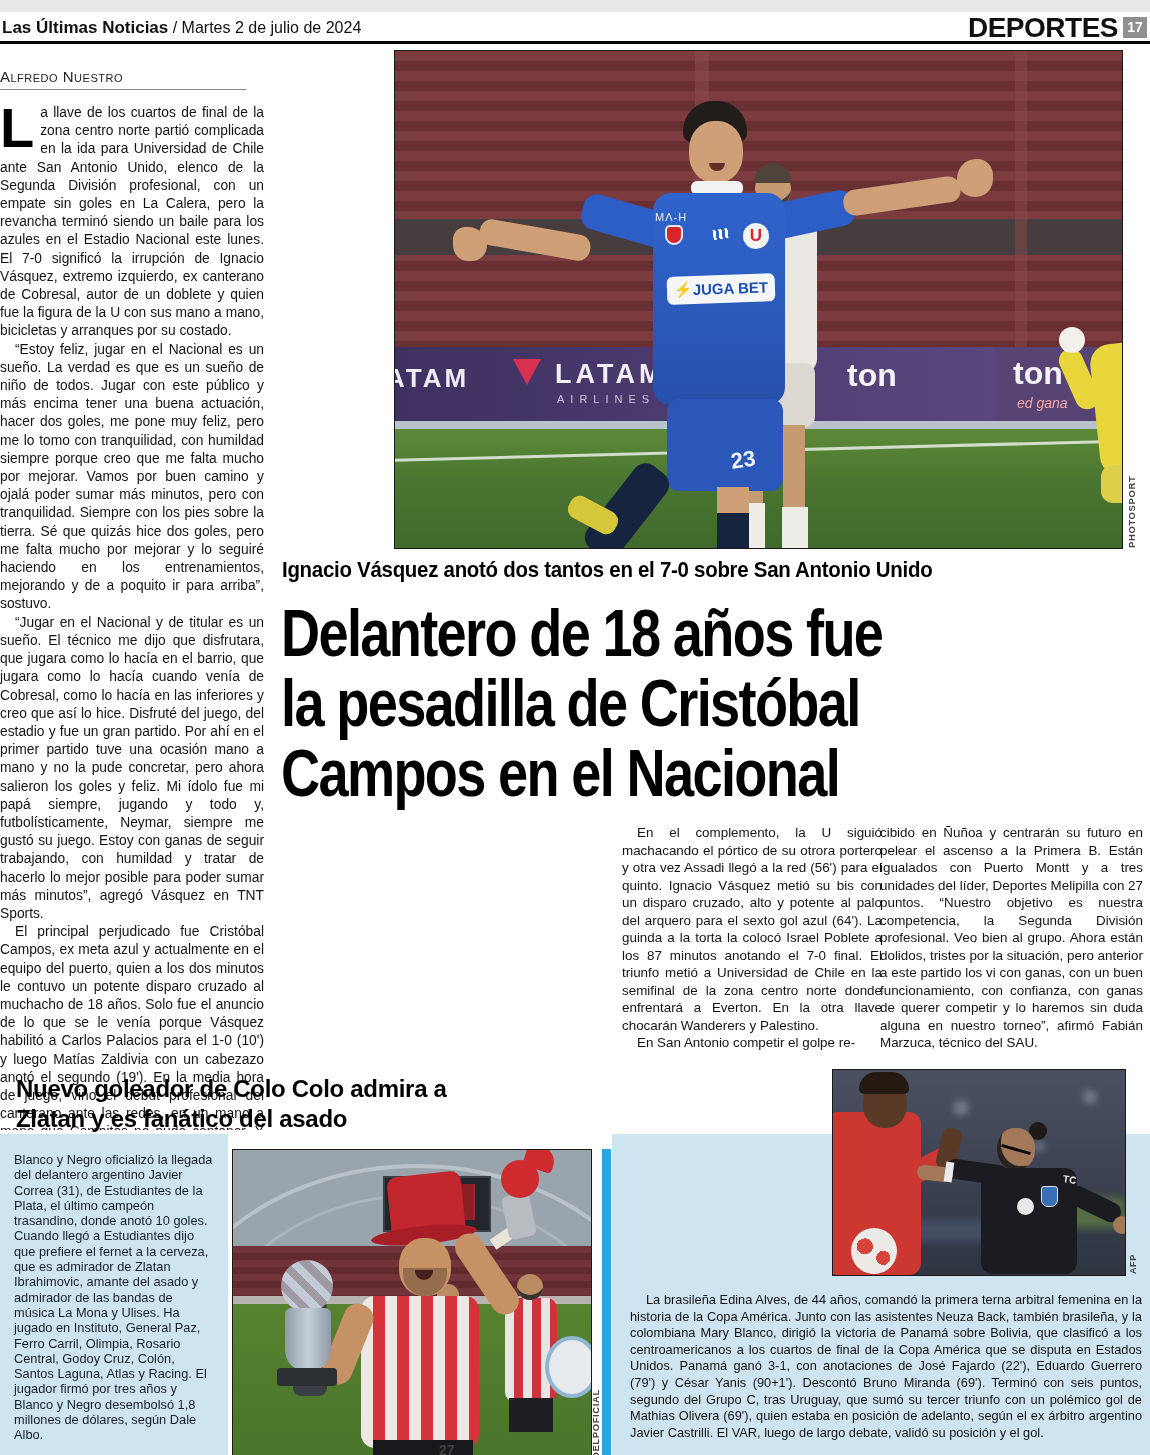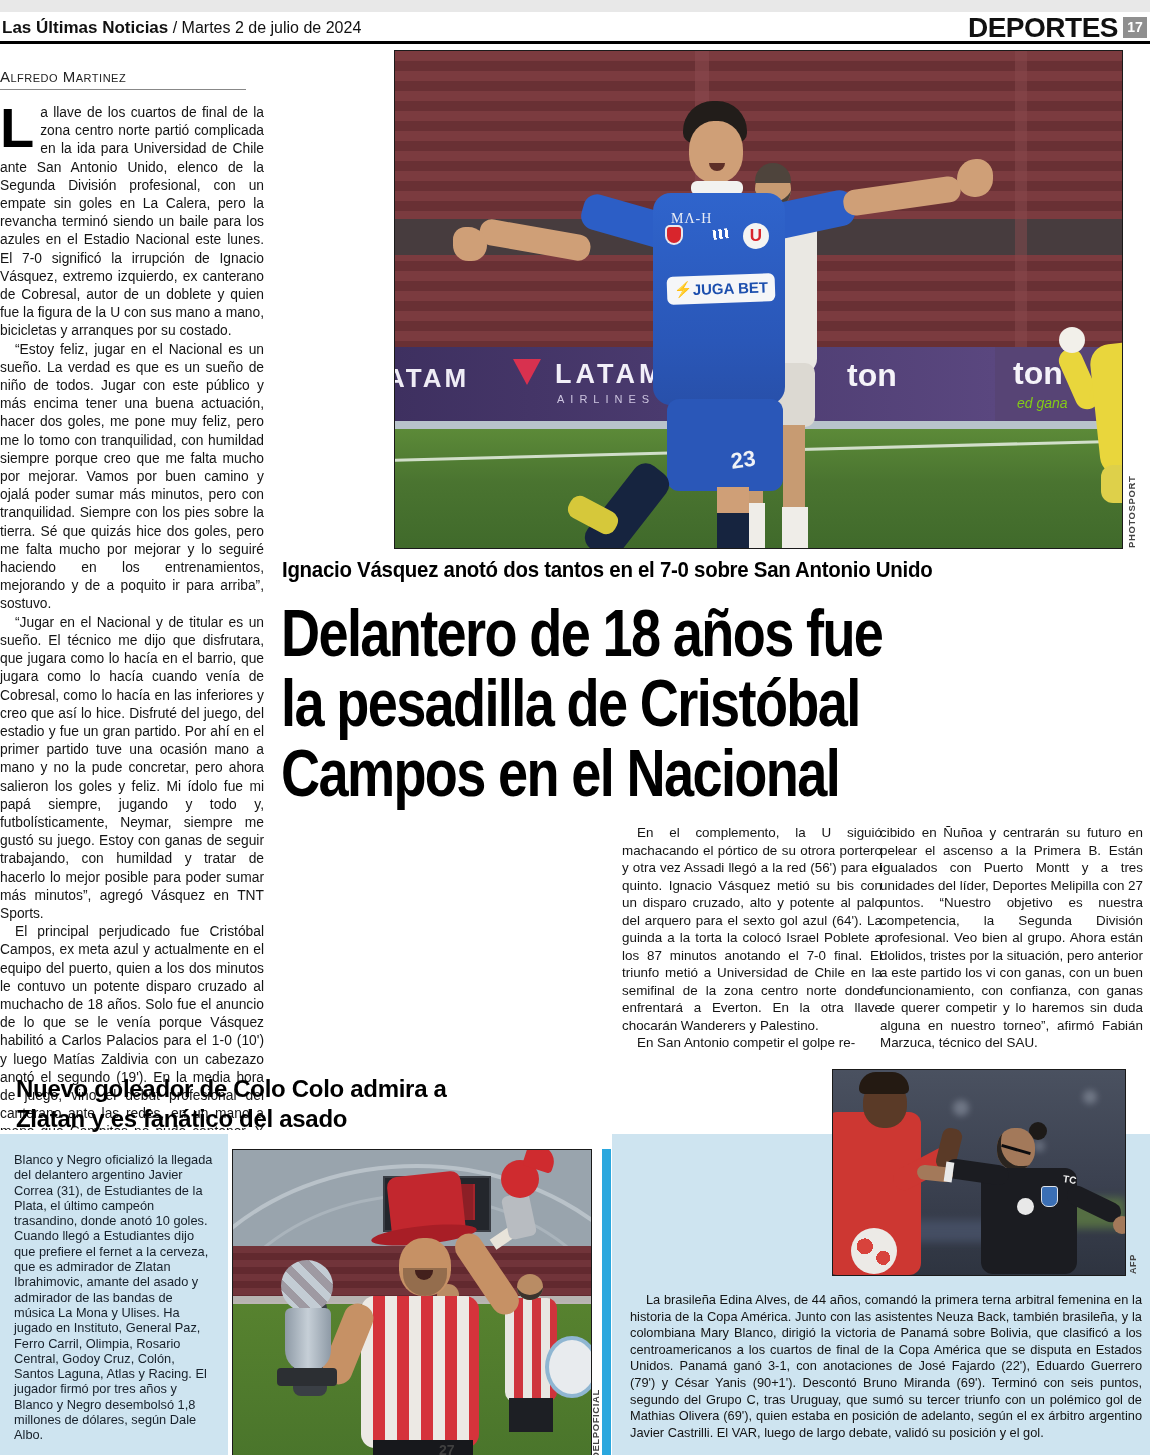--- a/index.html
+++ b/index.html
@@ -58,21 +58,21 @@
 
 <div id="page">
 
   <div class="abs brand">
     <b>Las Últimas Noticias</b><span> / Martes 2 de julio de 2024</span>
   </div>
   <div class="abs section-title">DEPORTES</div>
   <div class="abs pagenum">17</div>
   <div class="abs toprule"></div>
 
-  <div class="abs byline">Alfredo Martinez</div>
+  <div class="abs byline">Alfredo Nuestro</div>
   <div class="abs byline-rule"></div>
 
   <div class="abs bodycol col1">
     <p class="noindent"><span class="dropcap">L</span><span>a llave de los cuartos de final de la zona centro norte partió complicada en la ida para Universidad de Chile ante San Antonio Unido, elenco de la Segunda División profesional, con un empate sin goles en La Calera, pero la revancha terminó siendo un baile para los azules en el Estadio Nacional este lunes. El 7-0 significó la irrupción de Ignacio Vásquez, extremo izquierdo, ex canterano de Cobresal, autor de un doblete y quien fue la figura de la U con sus mano a mano, bicicletas y arranques por su costado.</span></p>
     <p>“Estoy feliz, jugar en el Nacional es un sueño. La verdad es que es un sueño de niño de todos. Jugar con este público y más encima tener una buena actuación, hacer dos goles, me pone muy feliz, pero me lo tomo con tranquilidad, con humildad siempre porque creo que me falta mucho por mejorar. Vamos por buen camino y ojalá poder sumar más minutos, pero con tranquilidad. Siempre con los pies sobre la tierra. Sé que quizás hice dos goles, pero me falta mucho por mejorar y lo seguiré haciendo en los entrenamientos, mejorando y de a poquito ir para arriba”, sostuvo.</p>
     <p>“Jugar en el Nacional y de titular es un sueño. El técnico me dijo que disfrutara, que jugara como lo hacía en el barrio, que jugara como lo hacía cuando venía de Cobresal, como lo hacía en las inferiores y creo que así lo hice. Disfruté del juego, del estadio y fue un gran partido. Por ahí en el primer partido tuve una ocasión mano a mano y no la pude concretar, pero ahora salieron los goles y feliz. Mi ídolo fue mi papá siempre, jugando y todo y, futbolísticamente, Neymar, siempre me gustó su juego. Estoy con ganas de seguir trabajando, con humildad y tratar de hacerlo lo mejor posible para poder sumar más minutos”, agregó Vásquez en TNT Sports.</p>
     <p>El principal perjudicado fue Cristóbal Campos, ex meta azul y actualmente en el equipo del puerto, quien a los dos minutos le contuvo un potente disparo cruzado al muchacho de 18 años. Solo fue el anuncio de lo que se le venía porque Vásquez habilitó a Carlos Palacios para el 1-0 (10') y luego Matías Zaldivia con un cabezazo anotó el segundo (19'). En la media hora de juego, vino el debut profesional del canterano ante las redes, en un mano a mano que Campitos no pudo contener. Y Lucas Assadi cerró el 4-0 antes del descanso (37').</p>
   </div>
 
 
@@ -86,21 +86,21 @@
     <div class="abs" style="left:540px;top:328px;width:187px;height:46px;background:#2e3236;"></div>
 
     <div class="abs" style="left:0;top:296px;width:600px;height:76px;background:linear-gradient(90deg,#3e3060 0,#4a3a6e 45%,#5a477f 100%);"></div>
     <div class="abs" style="left:-28px;top:312px;color:#efecf5;font-weight:700;font-size:26px;letter-spacing:3px;">LATAM</div>
     <div class="abs" style="left:118px;top:308px;width:0;height:0;border-left:14px solid transparent;border-right:14px solid transparent;border-top:26px solid #d8314f;"></div>
     <div class="abs" style="left:160px;top:308px;color:#f2eff8;font-weight:700;font-size:27px;letter-spacing:4px;">LATAM</div>
     <div class="abs" style="left:162px;top:342px;color:#cdc5e0;font-size:11px;letter-spacing:6px;">AIRLINES</div>
     <div class="abs" style="left:452px;top:306px;color:#f5f3f9;font-weight:700;font-size:32px;">ton</div>
     <div class="abs" style="left:600px;top:296px;width:127px;height:76px;background:#574475;"></div>
     <div class="abs" style="left:618px;top:304px;color:#f5f3f9;font-weight:700;font-size:32px;">ton</div>
-    <div class="abs" style="left:622px;top:344px;color:#84cc16;font-style:italic;font-size:14px;">ed gana</div>
+    <div class="abs" style="left:622px;top:344px;color:#fca5a5;font-style:italic;font-size:14px;">ed gana</div>
 
     <div class="abs" style="left:0;top:370px;width:727px;height:8px;background:#b8c3cb;"></div>
     <div class="abs" style="left:0;top:378px;width:727px;height:119px;background:linear-gradient(180deg,#5c8a38,#4a7430 45%,#406a2b);"></div>
     <div class="abs" style="left:-10px;top:398px;width:760px;height:3px;background:#e8eee4;transform:rotate(-1.5deg);opacity:.85;"></div>
 
     <div class="abs" style="left:672px;top:296px;width:24px;height:64px;background:#e9d63c;border-radius:12px;transform:rotate(-24deg);"></div>
     <div class="abs" style="left:700px;top:300px;width:22px;height:58px;background:#e9d63c;border-radius:12px;transform:rotate(18deg);"></div>
 
     <div class="abs" style="left:700px;top:290px;width:96px;height:132px;background:#e9d63c;border-radius:20px;transform:rotate(-6deg);"></div>
     <div class="abs" style="left:664px;top:276px;width:26px;height:26px;background:#f2f0ea;border-radius:50%;"></div>
@@ -122,21 +122,21 @@
     <div class="abs" style="left:296px;top:130px;width:52px;height:14px;background:#f2f2f0;border-radius:6px;"></div>
 
     <div class="abs" style="left:186px;top:152px;width:92px;height:36px;background:#2c5ec6;border-radius:14px;transform:rotate(16deg);"></div>
     <div class="abs" style="left:84px;top:176px;width:112px;height:26px;background:#cf9f77;border-radius:12px;transform:rotate(10deg);"></div>
     <div class="abs" style="left:58px;top:176px;width:34px;height:34px;background:#cf9f77;border-radius:40% 60% 50% 50%;"></div>
     <div class="abs" style="left:366px;top:146px;width:94px;height:36px;background:#2c5ec6;border-radius:14px;transform:rotate(-12deg);"></div>
     <div class="abs" style="left:448px;top:132px;width:118px;height:26px;background:#cf9f77;border-radius:12px;transform:rotate(-8deg);"></div>
     <div class="abs" style="left:562px;top:108px;width:36px;height:38px;background:#cf9f77;border-radius:55% 45% 50% 50%;"></div>
 
     <div class="abs" style="left:258px;top:142px;width:132px;height:212px;background:linear-gradient(180deg,#2f64cc,#2a57b8 70%,#2850aa);border-radius:18px;"></div>
-    <div class="abs" style="left:276px;top:160px;color:#e9edf6;font-size:14px;letter-spacing:1px;font-family:Liberation Serif, serif;">MΛ-H</div>
+    <div class="abs" style="left:260px;top:160px;color:#e9edf6;font-size:11px;letter-spacing:1px;">MΛ-H</div>
     <div class="abs" style="left:318px;top:178px;width:16px;height:10px;background:repeating-linear-gradient(90deg,#fff 0 3px,transparent 3px 6px);transform:rotate(-8deg);"></div>
     <div class="abs" style="left:348px;top:172px;width:26px;height:26px;background:#f4f4f2;border-radius:50%;color:#d8252c;font-weight:700;font-size:17px;text-align:center;line-height:26px;">U</div>
     <div class="abs" style="left:272px;top:176px;width:14px;height:16px;background:#d8252c;border-radius:3px 3px 7px 7px;box-shadow:0 0 0 2px #e8e9ee;"></div>
     <div class="abs" style="left:272px;top:224px;width:108px;height:28px;background:#f5f6f8;border-radius:6px;transform:rotate(-2deg);color:#1c4fae;font-weight:700;font-size:15px;text-align:center;line-height:28px;">⚡<span>JUGA BET</span></div>
 
     <div class="abs" style="left:272px;top:348px;width:116px;height:92px;background:#2a57b8;border-radius:12px;"></div>
     <div class="abs" style="left:336px;top:396px;color:#f0f2f6;font-weight:700;font-size:22px;transform:rotate(-8deg);">23</div>
     <div class="abs" style="left:212px;top:408px;width:40px;height:104px;background:#16243f;border-radius:14px;transform:rotate(38deg);"></div>
     <div class="abs" style="left:172px;top:452px;width:52px;height:24px;background:#d6c83a;border-radius:10px;transform:rotate(28deg);"></div>
     <div class="abs" style="left:322px;top:436px;width:32px;height:40px;background:#cf9f77;"></div>

